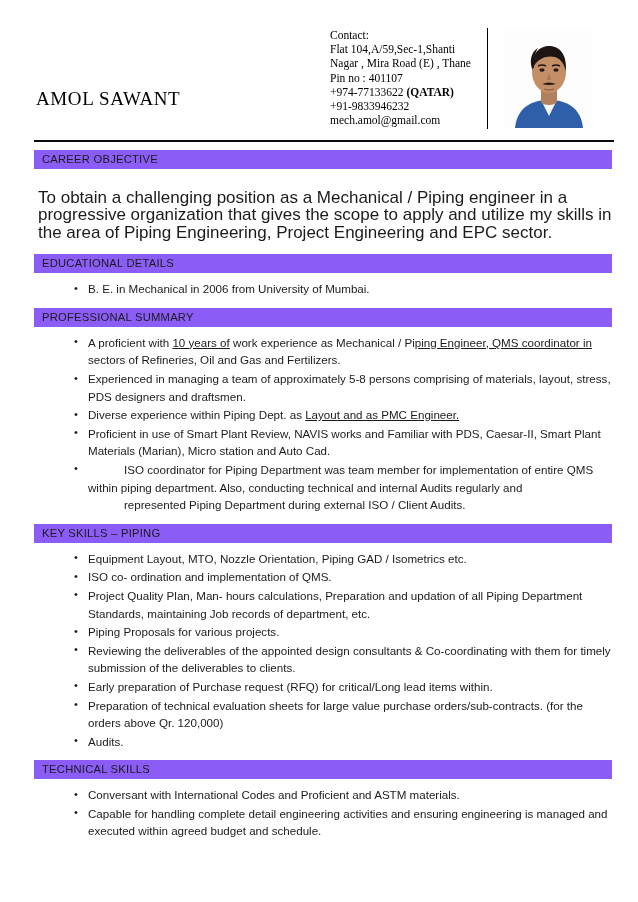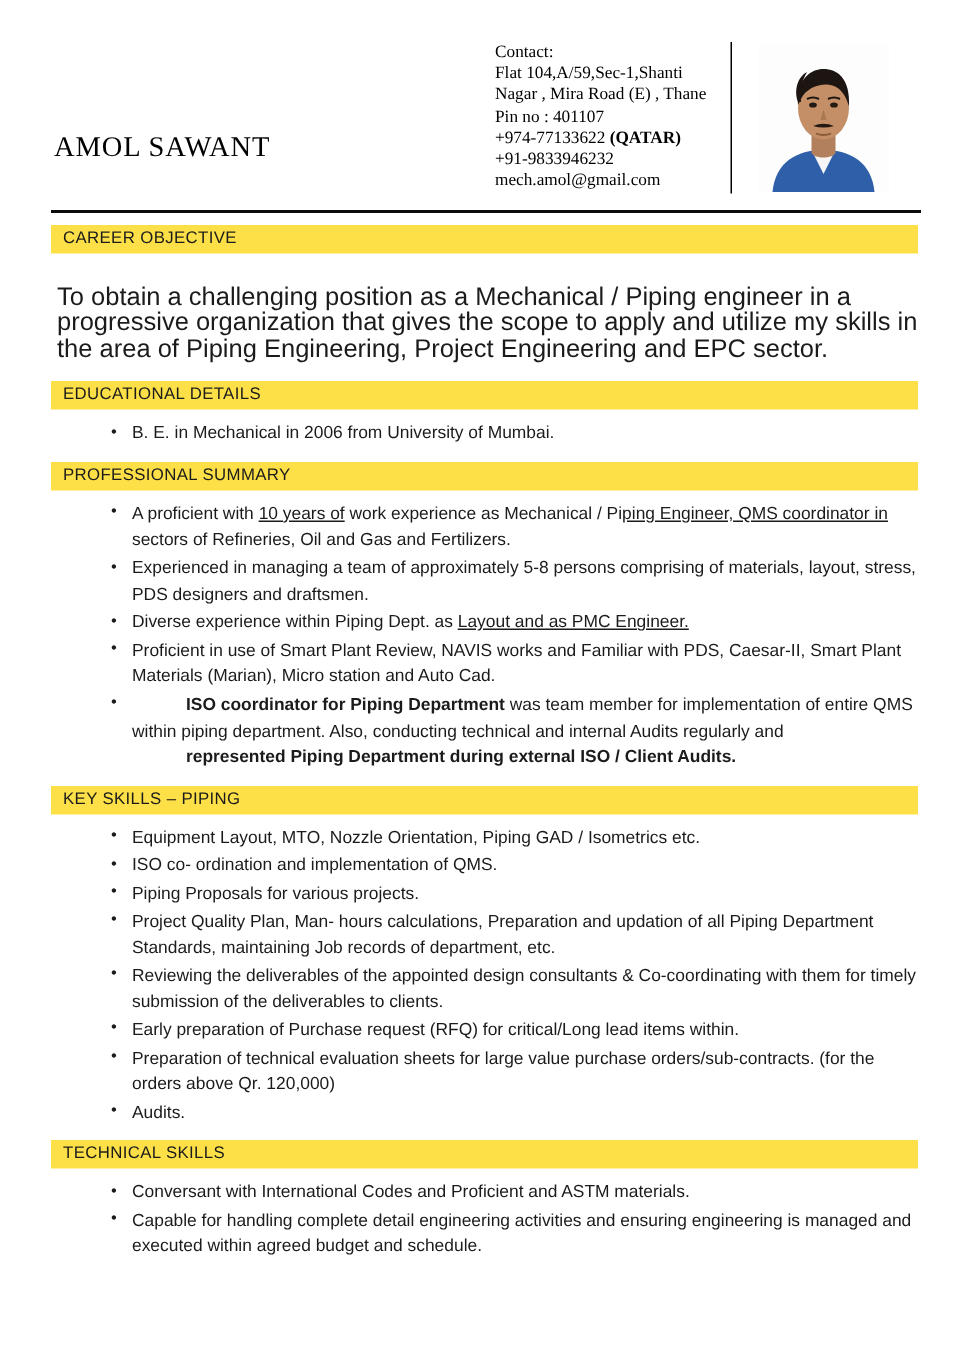--- a/index.html
+++ b/index.html
@@ -92,21 +92,21 @@
   
   .content {
     position: absolute;
     left: 0;
     top: 150px;
     width: 638px;
   }
 
   .section-bar {
     margin: 0 26px 0 34px;
-    background: #fde047;
+    background: #8b5cf6;
     height: 19px;
     line-height: 19px;
     padding-left: 8px;
     font-size: 11.2px;
     letter-spacing: 0.25px;
     color: #1b1b1b;
     box-sizing: border-box;
   }
 
   .para {
@@ -133,21 +133,21 @@
   ul.bullets > li::before {
     content: "\2022";
     position: absolute;
     left: 0;
     top: -0.5px;
     font-size: 11px;
     color: #1b1b1b;
   }
 
   .u { text-decoration: underline; }
-  .b { font-weight: bold; padding-left: 36px; }
+  .b { font-weight: normal; padding-left: 36px; }
 
   .gap-sm { height: 9px; }
   .gap-md { height: 13px; }
 
   .footer {
     position: absolute;
     left: 0;
     top: 833px;
     width: 638px;
     text-align: center;
@@ -230,22 +230,22 @@
         <li><span>Proficient in use of Smart Plant Review, NAVIS works and Familiar with PDS, Caesar-II, Smart Plant Materials (Marian), Micro station and Auto Cad.</span></li>
         <li><span class="b">ISO coordinator for Piping Department</span><span> was team member for implementation of entire QMS within piping department. Also, conducting technical and internal Audits regularly and </span><span class="b">represented Piping Department during external ISO / Client Audits.</span></li>
       </ul>
 
     <div class="gap-sm"></div>
 
     <div class="section-bar">KEY SKILLS – PIPING</div>
     <ul class="bullets">
         <li>Equipment Layout, MTO, Nozzle Orientation, Piping GAD / Isometrics etc.</li>
         <li>ISO co- ordination and implementation of QMS.</li>
+        <li>Project Quality Plan, Man- hours calculations, Preparation and updation of all Piping Department Standards, maintaining Job records of department, etc.</li>
         <li>Piping Proposals for various projects.</li>
-        <li>Project Quality Plan, Man- hours calculations, Preparation and updation of all Piping Department Standards, maintaining Job records of department, etc.</li>
         <li>Reviewing the deliverables of the appointed design consultants &amp; Co-coordinating with them for timely submission of the deliverables to clients.</li>
         <li>Early preparation of Purchase request (RFQ) for critical/Long lead items within.</li>
         <li>Preparation of technical evaluation sheets for large value purchase orders/sub-contracts. (for  the orders above Qr. 120,000)</li>
         <li>Audits.</li>
       </ul>
 
     <div class="gap-sm"></div>
 
     <div class="section-bar">TECHNICAL SKILLS</div>
     <ul class="bullets">

